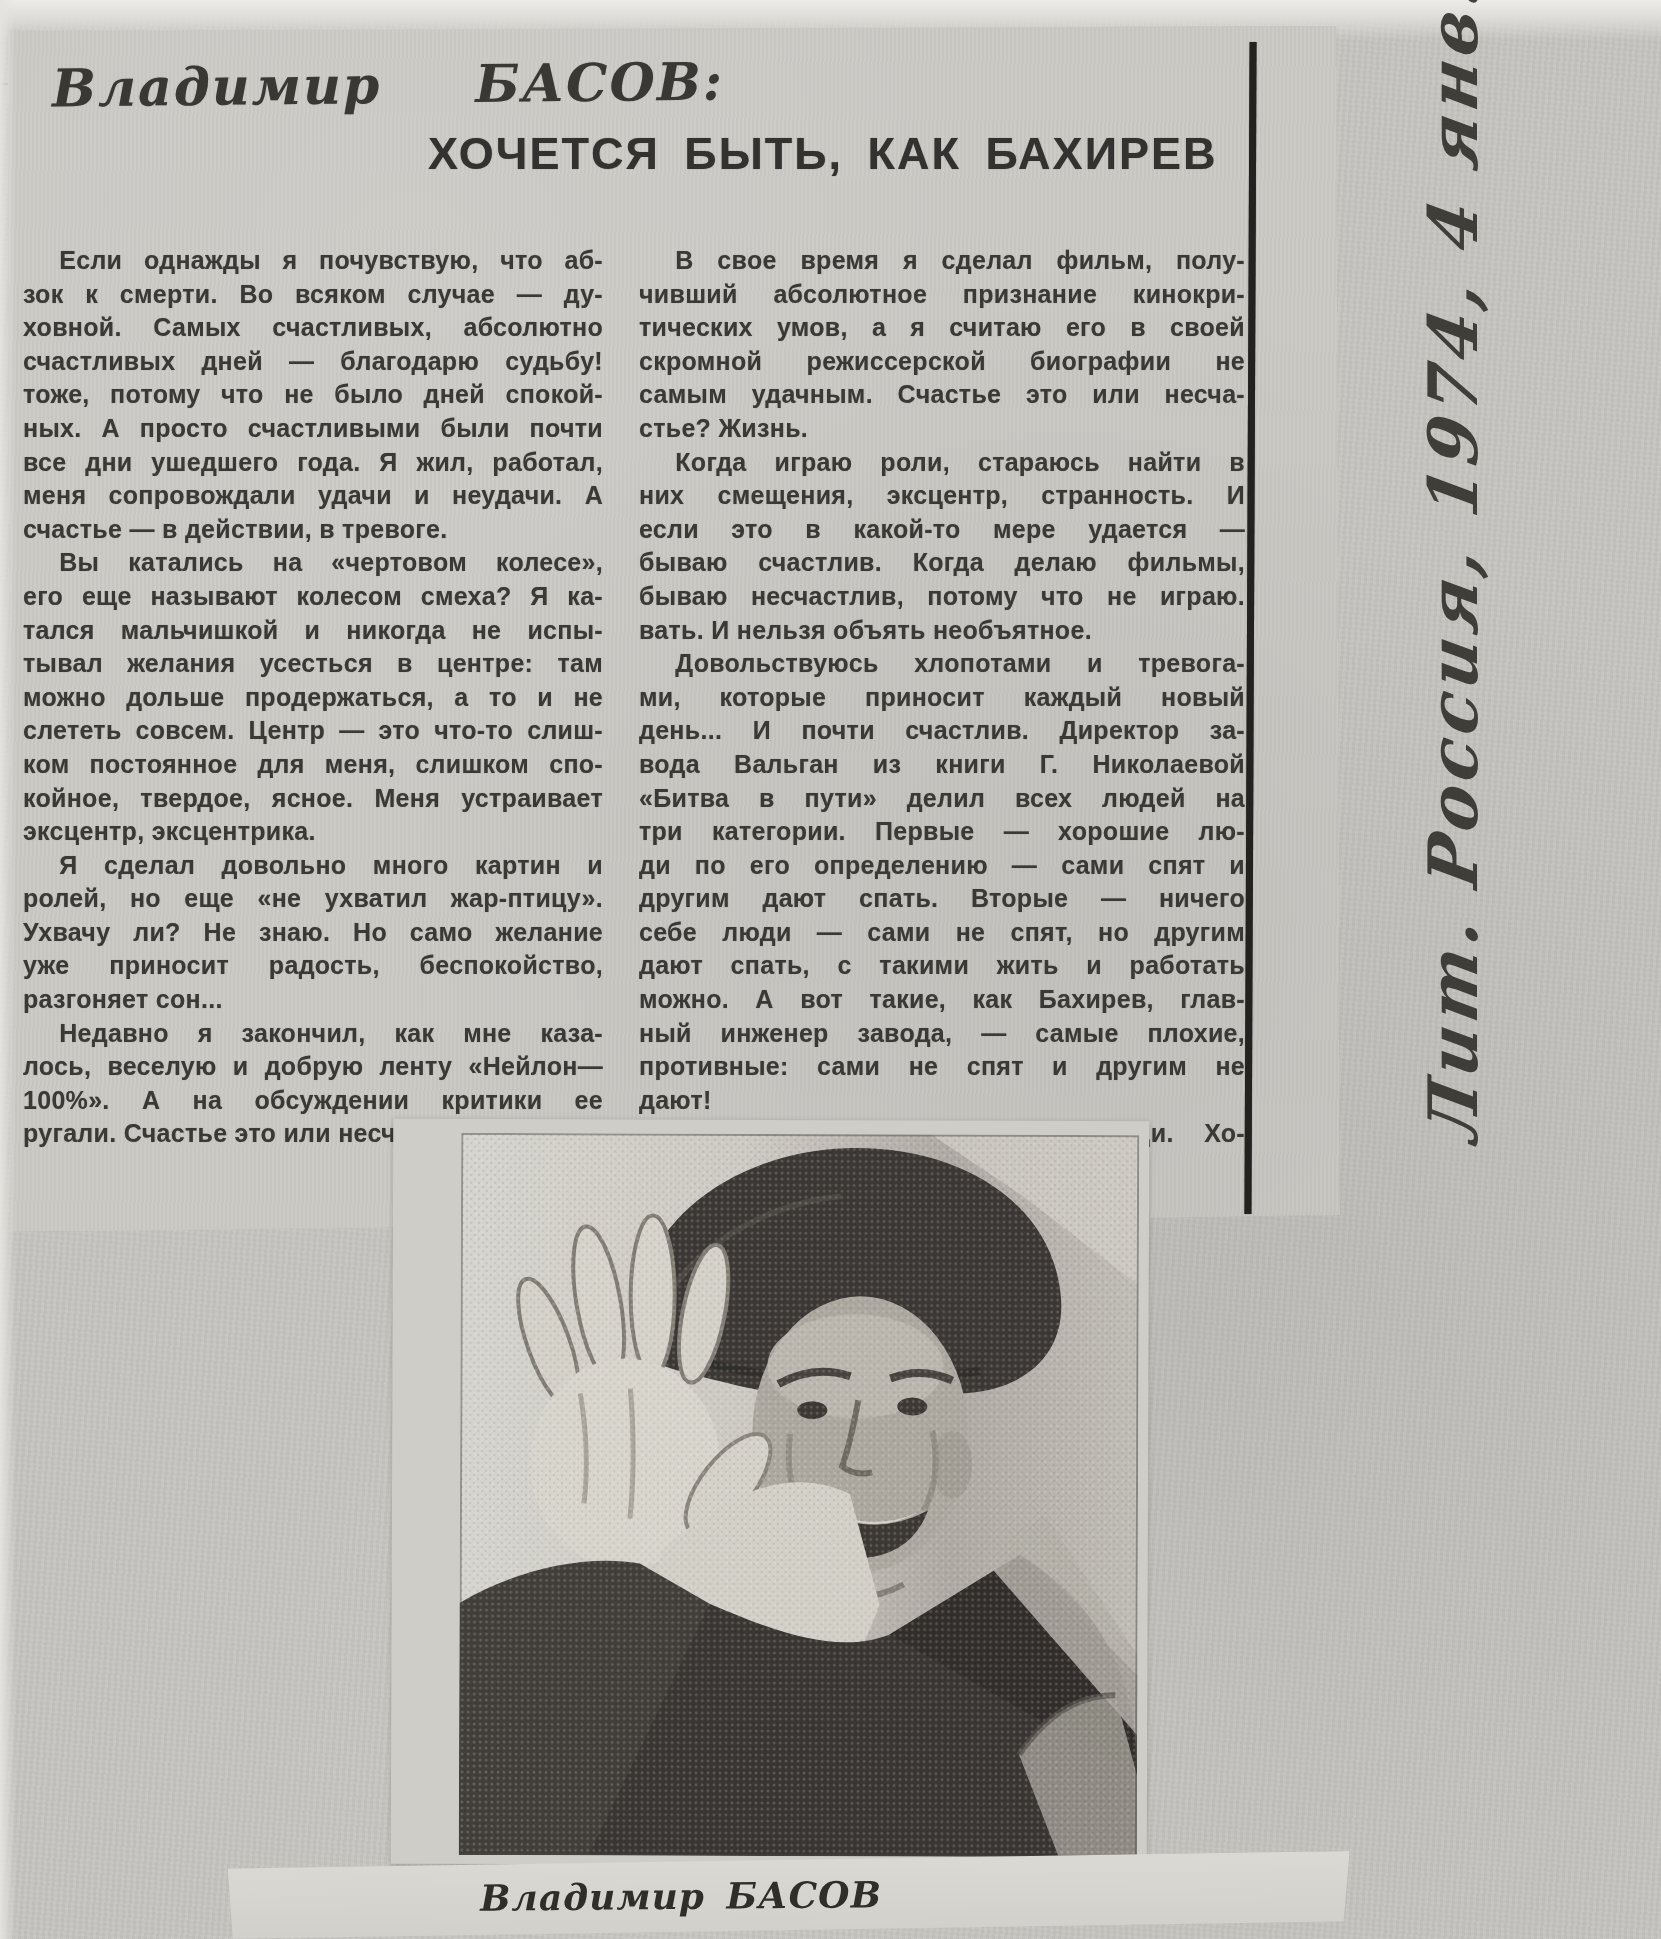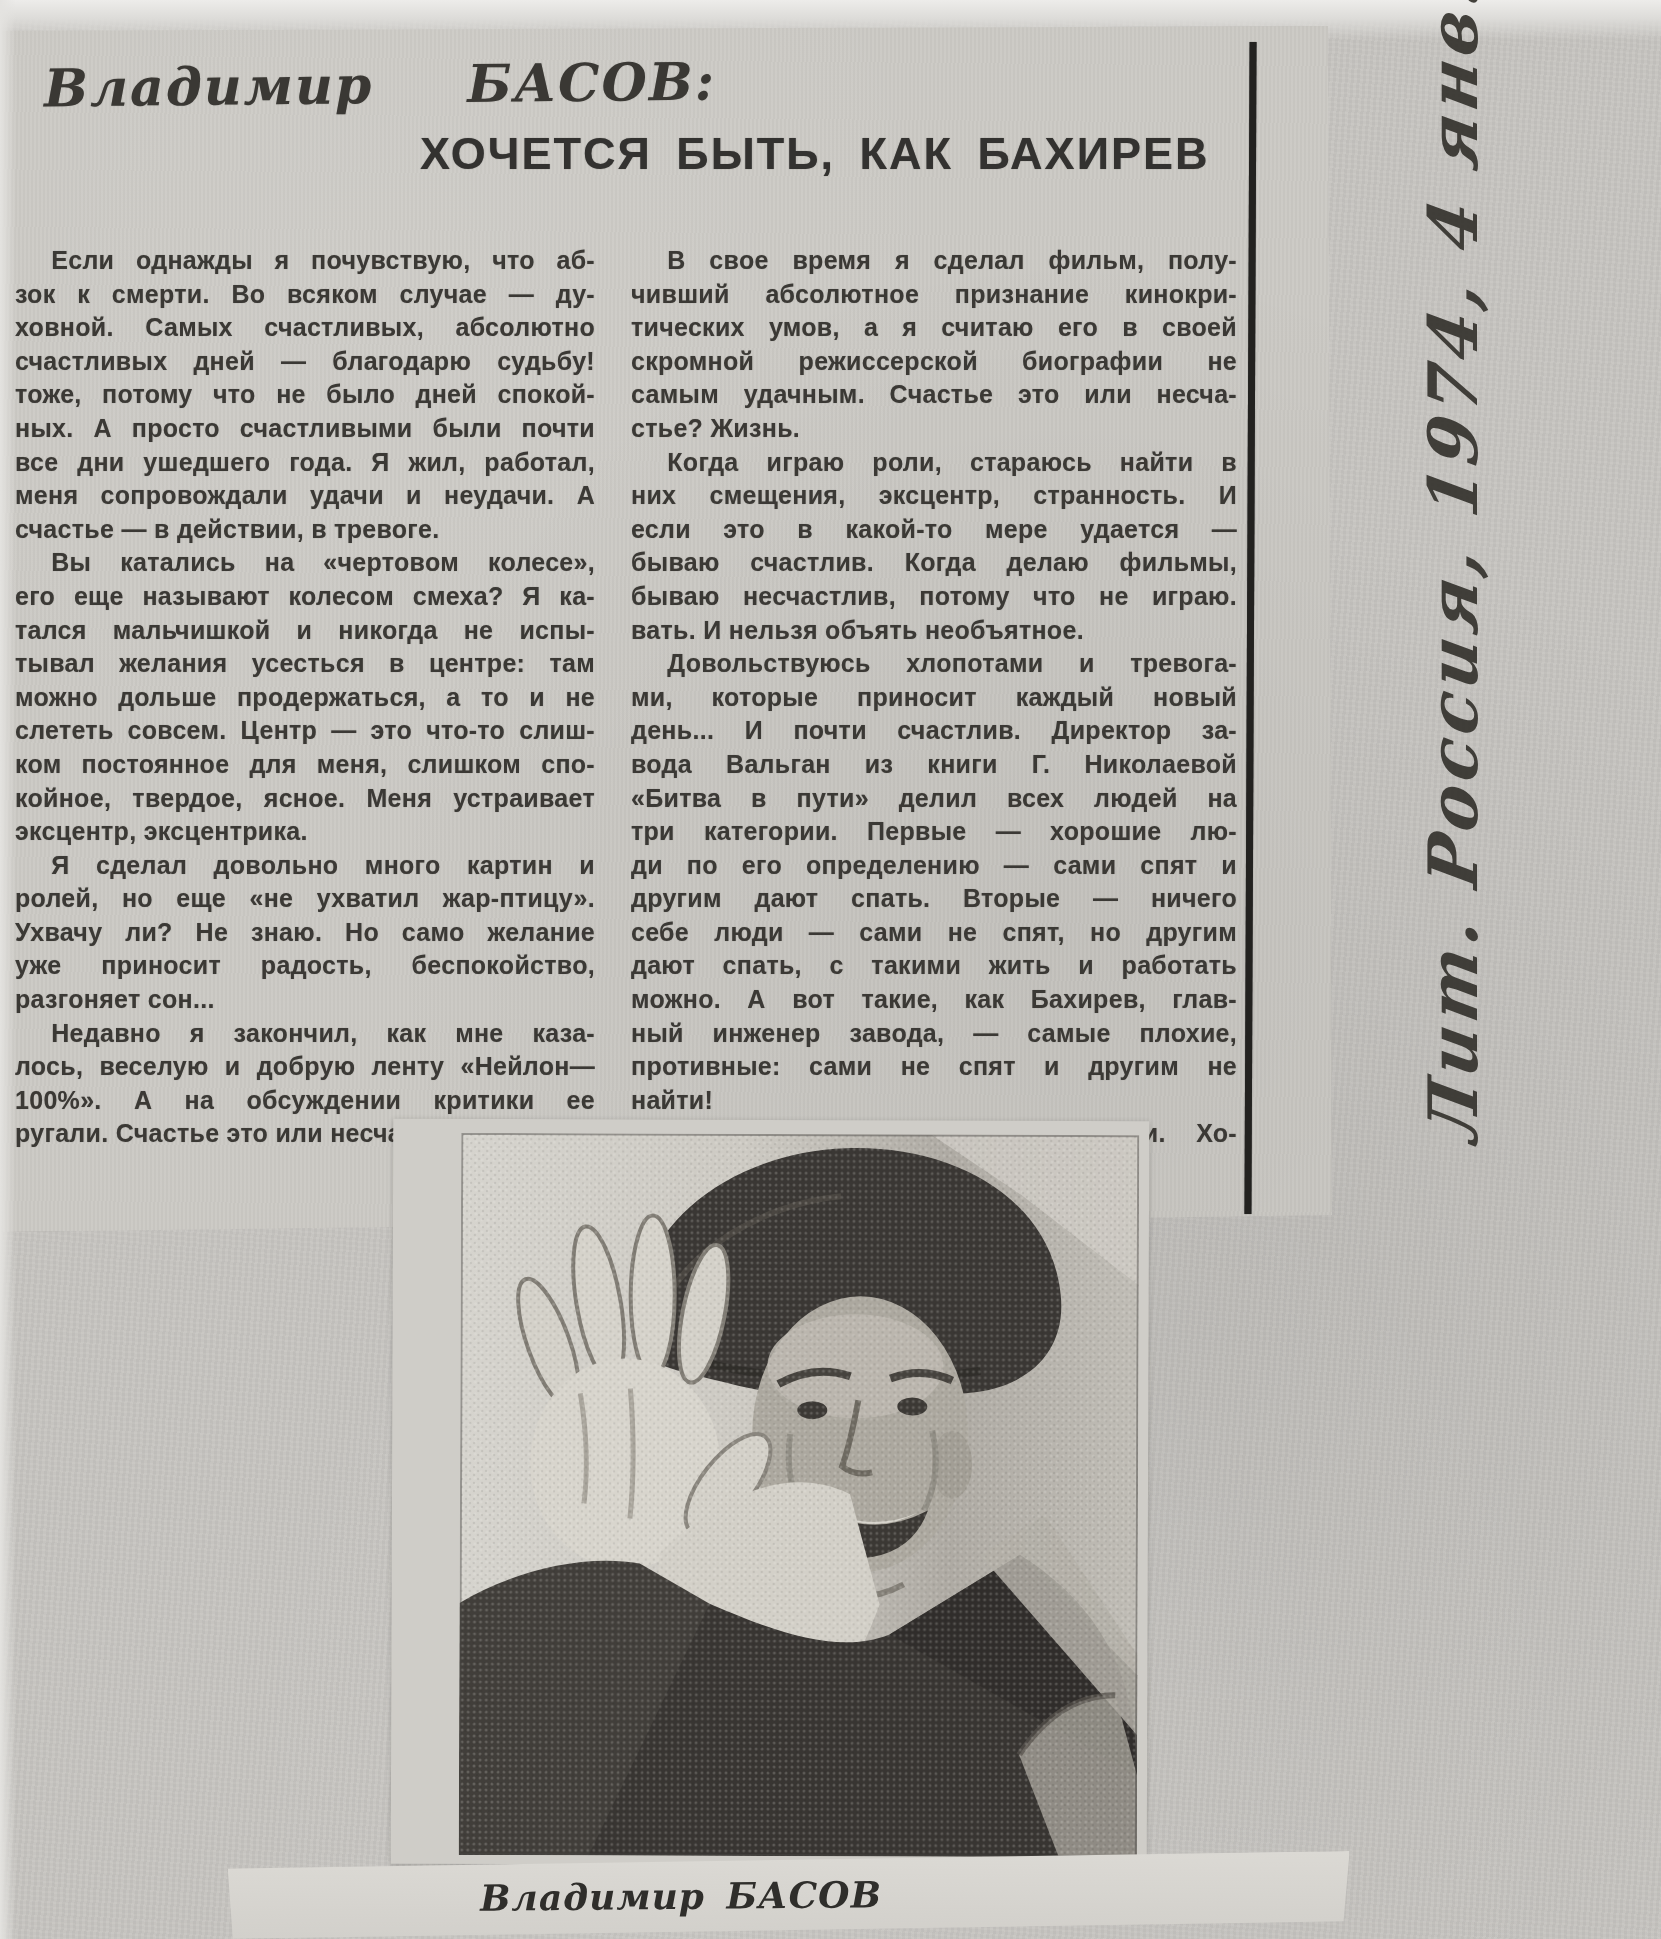--- a/index.html
+++ b/index.html
@@ -16,21 +16,21 @@
   }
   
   .scan-top{position:absolute;left:0;top:0;width:100%;height:40px;
     background:linear-gradient(180deg,#edecea 0%, #dddcd9 45%, rgba(221,220,217,0) 100%);}
   .scan-left{position:absolute;left:0;top:0;width:16px;height:100%;
     background:linear-gradient(90deg,#e4e3e0, rgba(228,227,224,0));}
   .crease{position:absolute;left:-30px;top:66px;width:1000px;height:2px;
     background:rgba(96,93,88,.30);transform:rotate(-2.1deg);}
   
   .clipping{
-    position:absolute;left:0;top:26px;width:1332px;height:1206px;
+    position:absolute;left:8px;top:26px;width:1332px;height:1206px;
     background-color:#cbc9c4;
     background-image:
       radial-gradient(circle at 30% 20%, rgba(255,255,255,.06), transparent 45%),
       radial-gradient(circle at 80% 75%, rgba(0,0,0,.045), transparent 50%),
       repeating-linear-gradient(91deg, rgba(255,255,255,.03) 0 2px, rgba(0,0,0,.02) 2px 4px);
     clip-path:polygon(0 0.4%, 99.7% 0, 100% 98.6%, 0.2% 100%);
     box-shadow:0 1px 4px rgba(40,38,35,.22);
   }
   .kicker{
     position:absolute;left:44px;top:28px;
@@ -144,21 +144,21 @@
           <div class="line">вода  Вальган из книги  Г. Николаевой</div>
           <div class="line">«Битва в пути» делил всех людей на</div>
           <div class="line">три категории. Первые — хорошие лю-</div>
           <div class="line">ди по его определению — сами спят и</div>
           <div class="line">другим дают спать. Вторые — ничего</div>
           <div class="line">себе люди — сами не спят, но другим</div>
           <div class="line">дают спать, с такими жить и работать</div>
           <div class="line">можно. А вот такие, как Бахирев, глав-</div>
           <div class="line">ный инженер завода, — самые плохие,</div>
           <div class="line">противные:  сами не спят и другим не</div>
-          <div class="line p-end">найти!</div>
+          <div class="line p-end">дают!</div>
           <div class="line p-start">Прекрасные, по-моему, это люди. Хо-</div>
           <div class="line p-end">чется быть таким.</div>
         </div>
     </div>
   </div>
 
   <div class="rule"></div>
 
   <div class="handwriting">Лит. Россия, 1974, 4 янв.</div>
 

